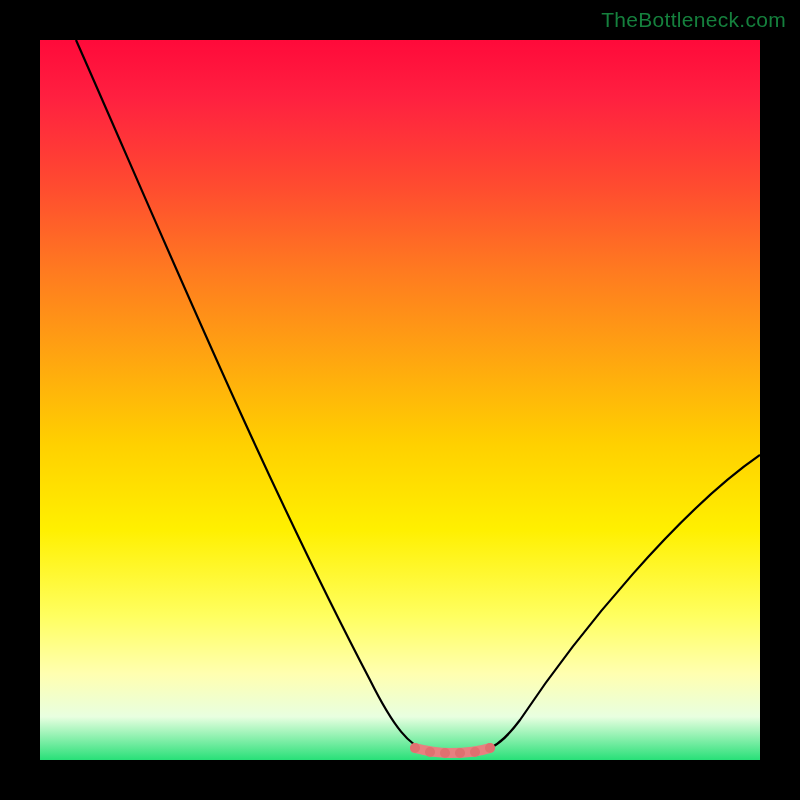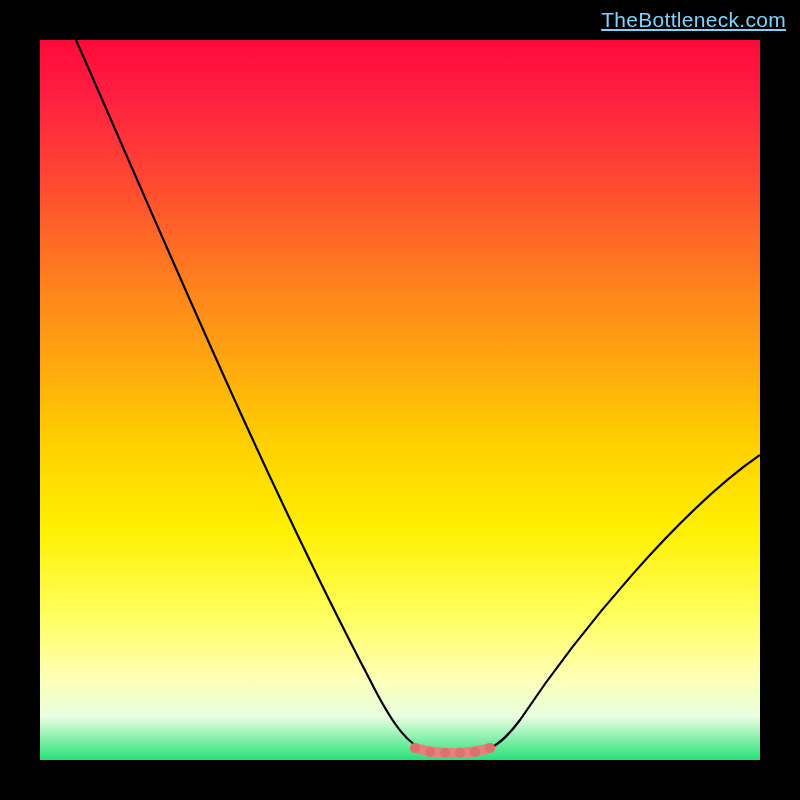--- a/index.html
+++ b/index.html
@@ -24,25 +24,24 @@
       #ffffb0 88%,
       #e8ffe0 94%,
       #28e078 100%
     );
   }
   
   .watermark {
     position: absolute;
     top: 8px;
     right: 14px;
-    color: #7dd3fc;
+    color: #15803d;
     font-size: 21px;
     font-weight: 500;
     letter-spacing: 0.3px;
-    text-decoration: underline;
   }
   
   svg.curve {
     position: absolute;
     left: 0;
     top: 0;
     width: 720px;
     height: 720px;
   }
   

